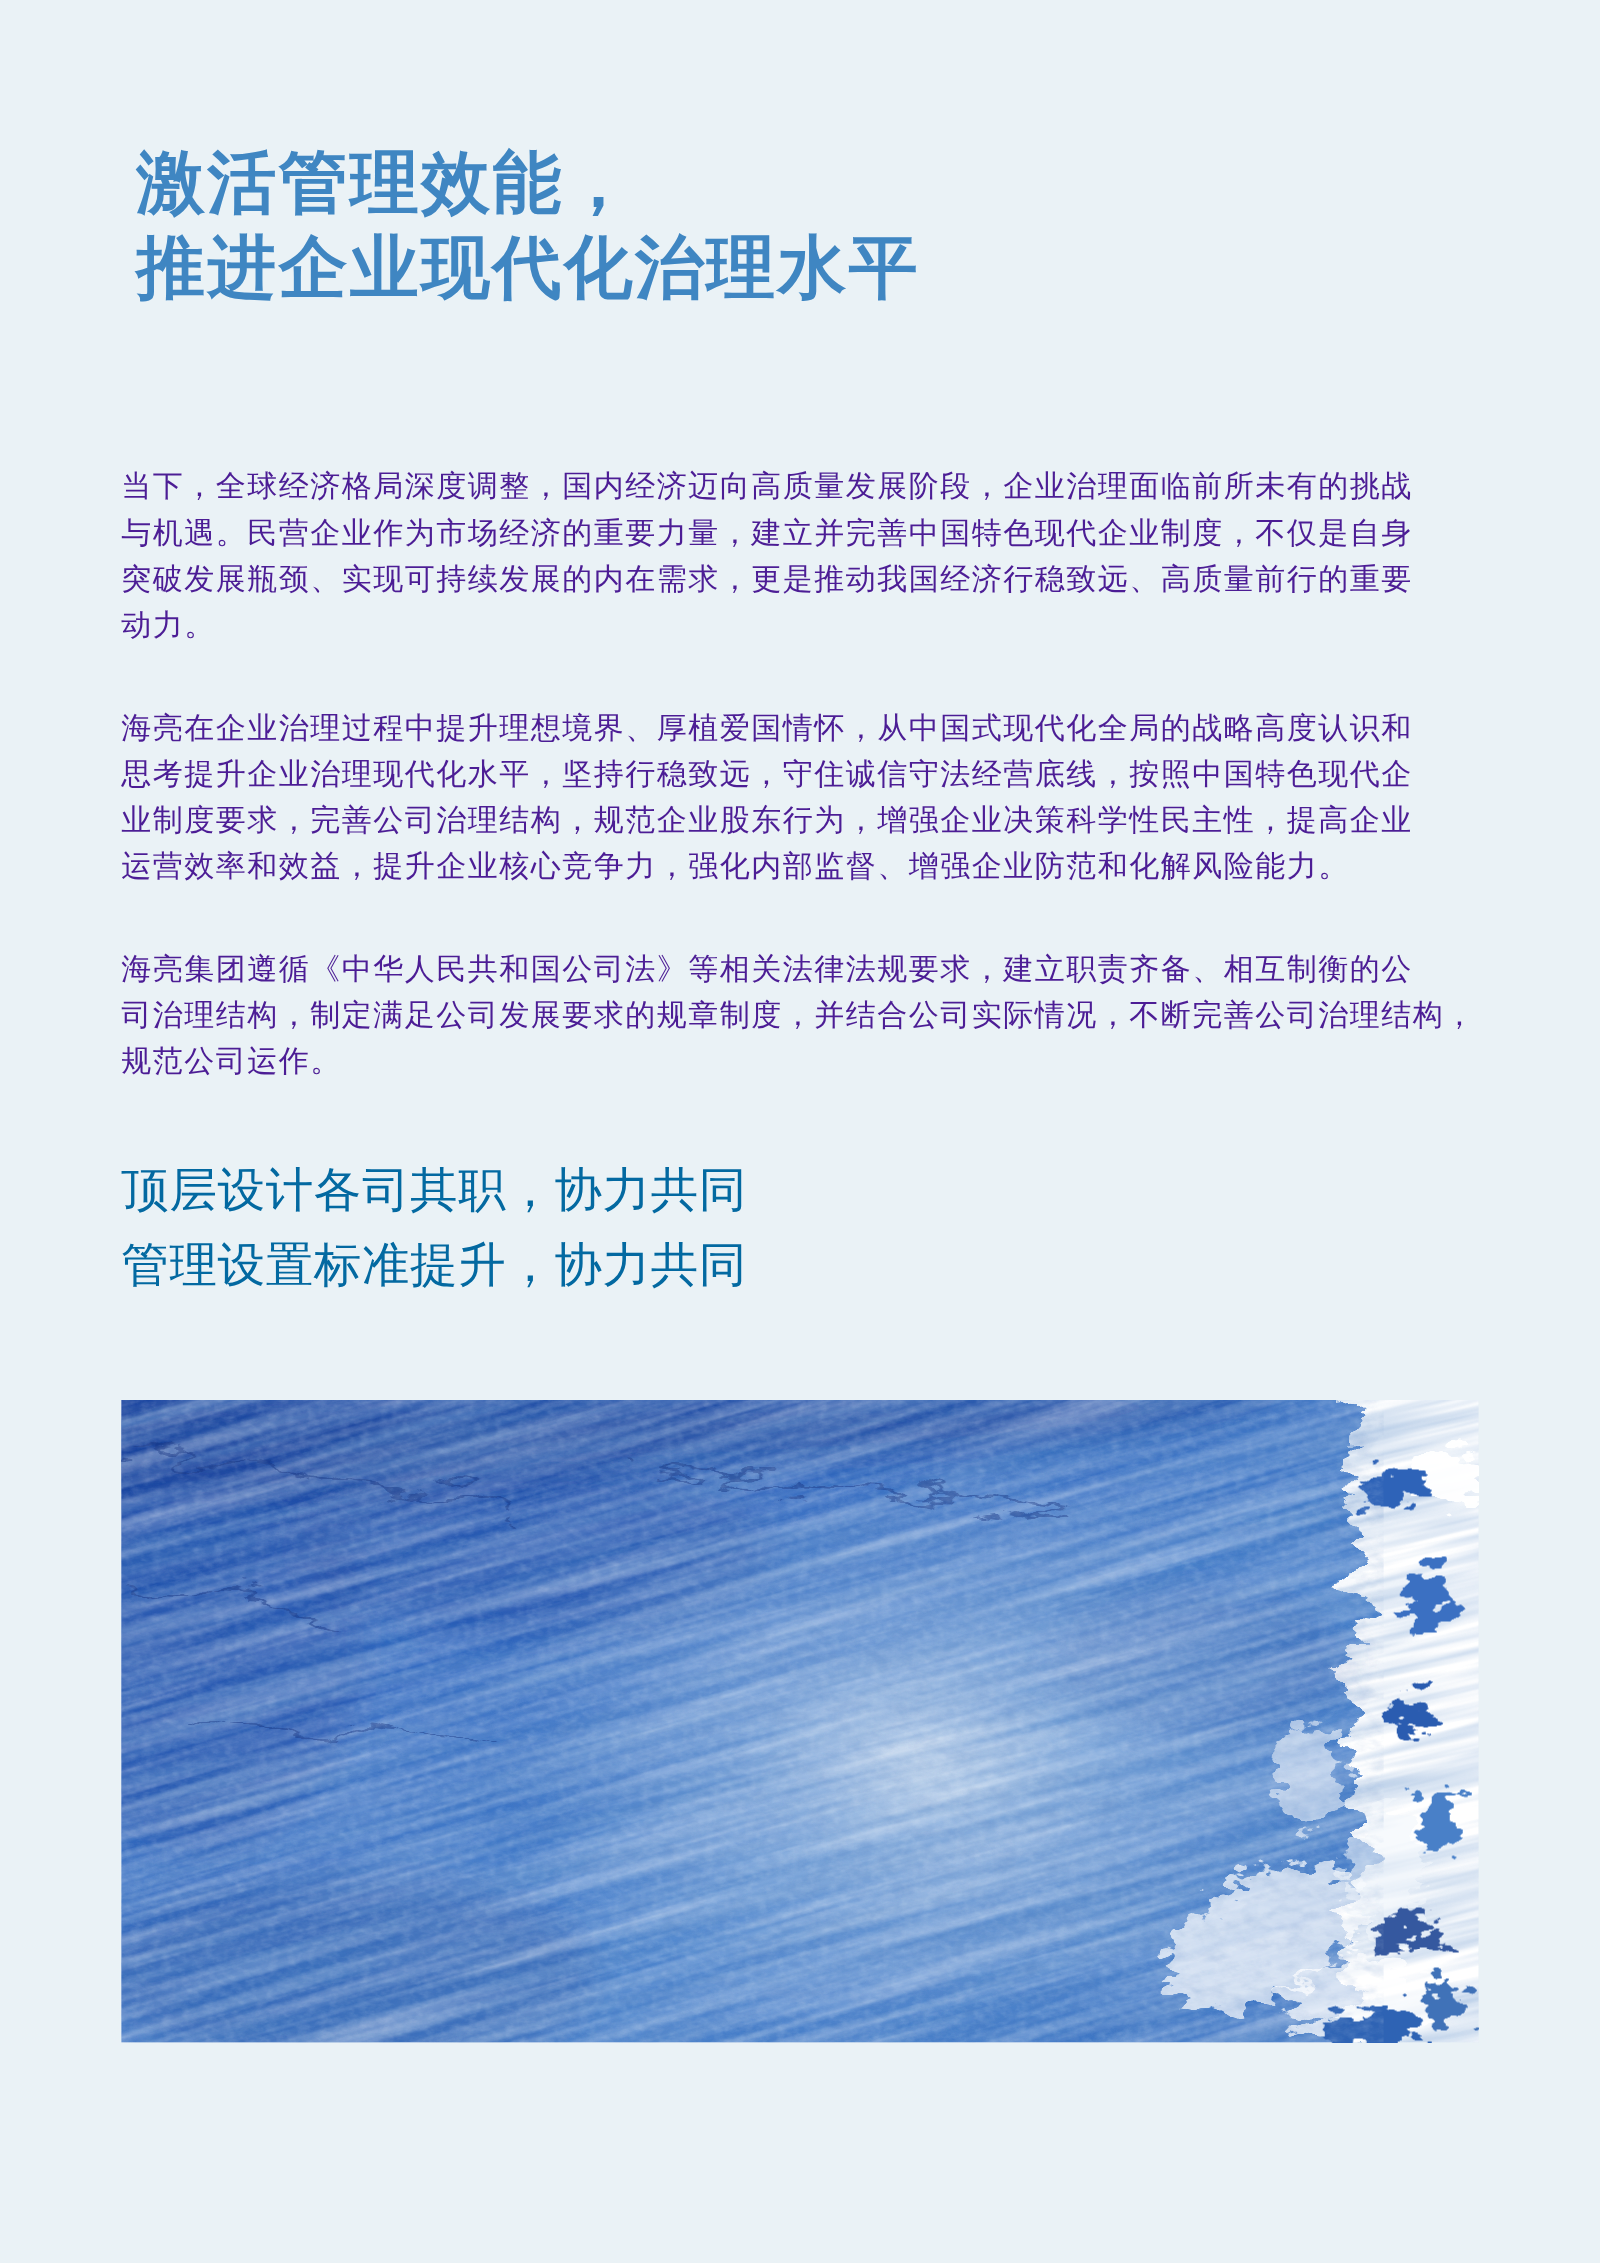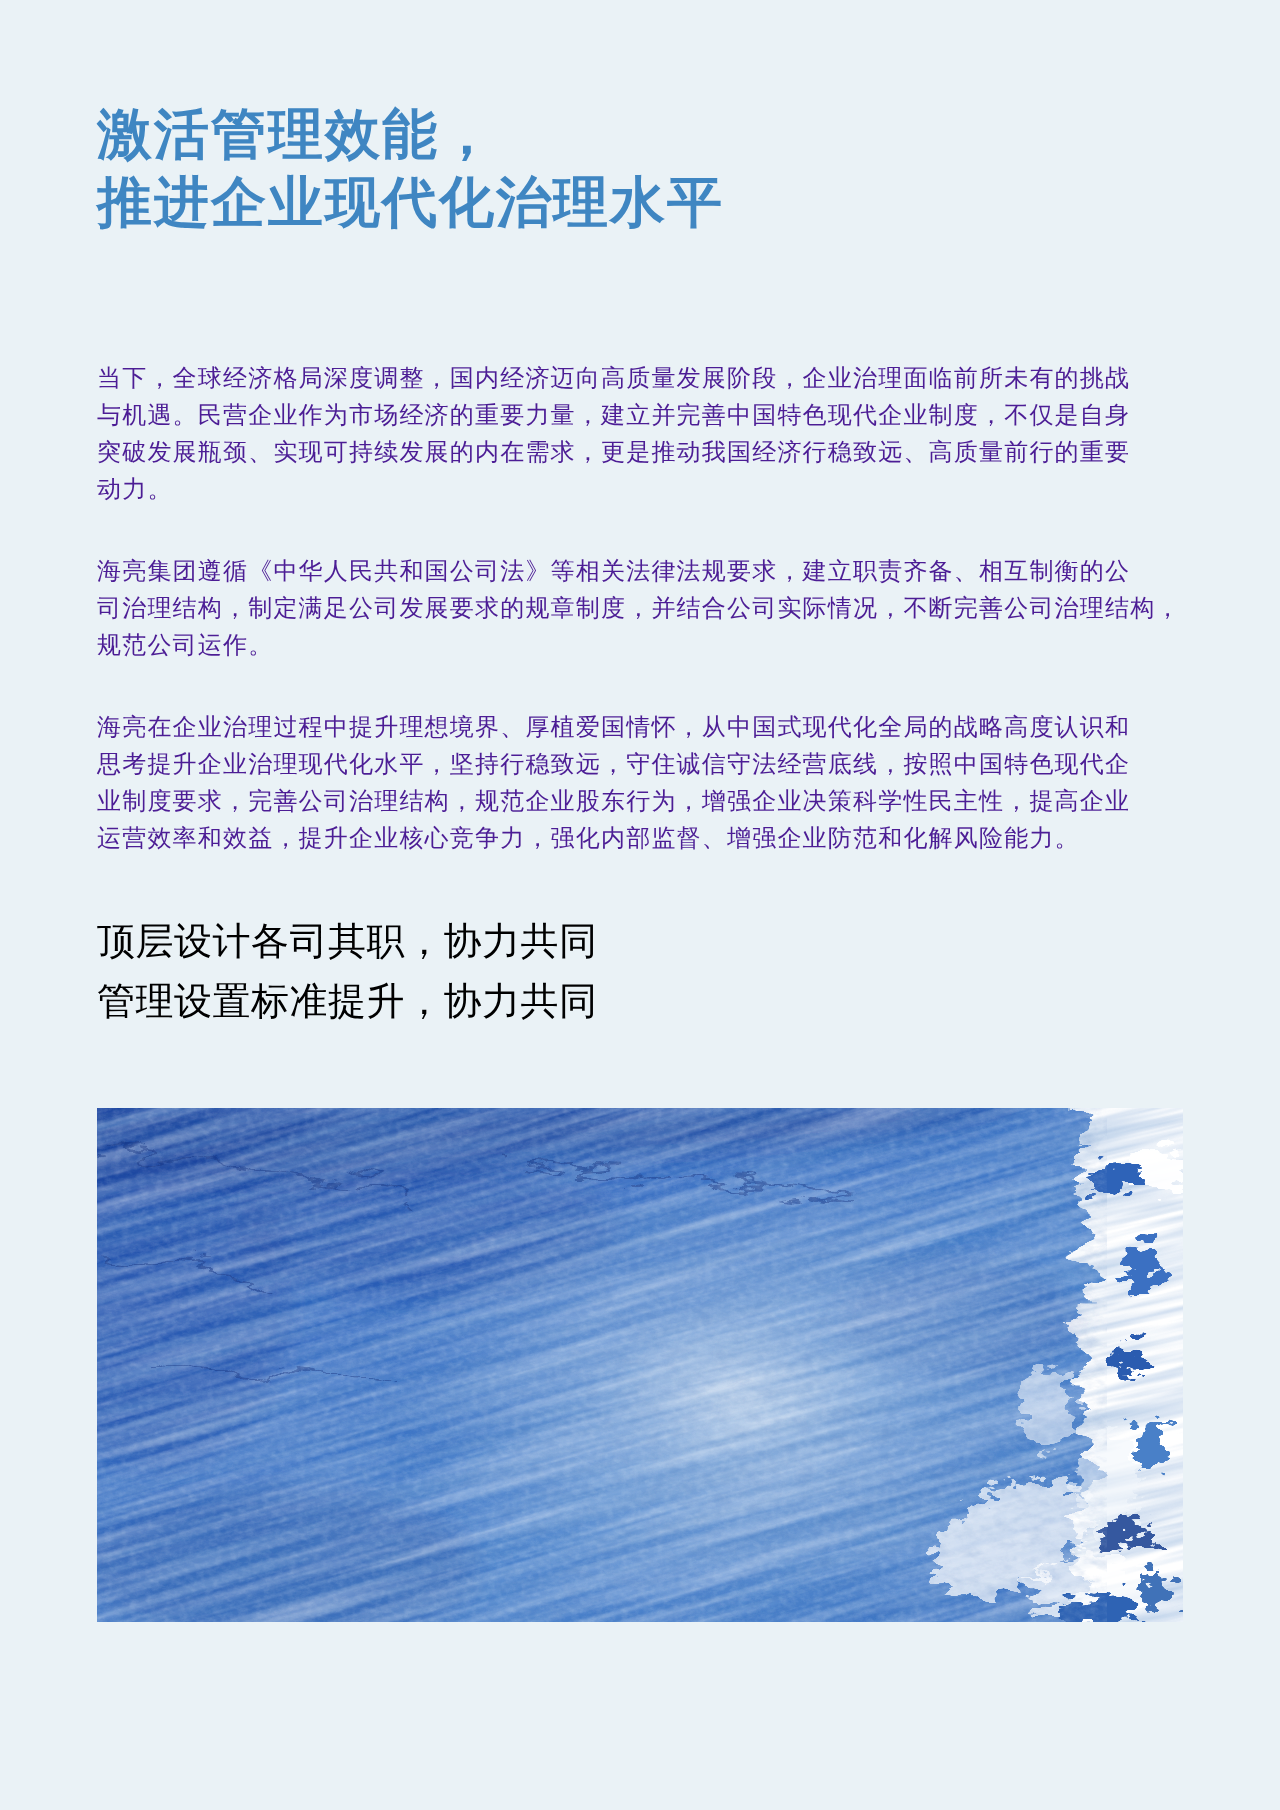--- a/index.html
+++ b/index.html
@@ -12,21 +12,21 @@
     background: #eaf2f6;
     font-family: "Liberation Sans", sans-serif;
     overflow: hidden;
   }
   .content {
     padding: 0 97px;
     box-sizing: border-box;
     width: 1280px;
   }
   .page-title {
-    margin: 0;
+    margin: 12px;
     padding-top: 100px;
     font-size: 55px;
     line-height: 68px;
     font-weight: 700;
     letter-spacing: 2px;
     color: #3f86c2;
     white-space: pre-line;
   }
   .body-copy {
     margin-top: 124px;
@@ -38,21 +38,21 @@
     color: #4c1d95;
     white-space: pre-line;
     margin: 0;
     font-family: Liberation Serif, serif;
   }
   .para + .para {
     margin-top: 45px;
   }
   .slogan {
     margin-top: 54px;
-    color: #000000;
+    color: #0369a1;
     font-size: 38px;
     line-height: 60px;
     letter-spacing: 0.5px;
     font-weight: 400;
   }
   .slogan-line { white-space: pre-line; }
   .photo {
     margin-top: 77px;
     width: 1086px;
     height: 514px;
@@ -66,27 +66,27 @@
 <div class="content">
 
   <h1 class="page-title">激活管理效能，
 推进企业现代化治理水平</h1>
 
   <div class="body-copy">
     <p class="para">当下，全球经济格局深度调整，国内经济迈向高质量发展阶段，企业治理面临前所未有的挑战
 与机遇。民营企业作为市场经济的重要力量，建立并完善中国特色现代企业制度，不仅是自身
 突破发展瓶颈、实现可持续发展的内在需求，更是推动我国经济行稳致远、高质量前行的重要
 动力。</p>
-    <p class="para">海亮集团遵循《中华人民共和国公司法》等相关法律法规要求，建立职责齐备、相互制衡的公
-司治理结构，制定满足公司发展要求的规章制度，并结合公司实际情况，不断完善公司治理结构，
-规范公司运作。</p>
     <p class="para">海亮在企业治理过程中提升理想境界、厚植爱国情怀，从中国式现代化全局的战略高度认识和
 思考提升企业治理现代化水平，坚持行稳致远，守住诚信守法经营底线，按照中国特色现代企
 业制度要求，完善公司治理结构，规范企业股东行为，增强企业决策科学性民主性，提高企业
 运营效率和效益，提升企业核心竞争力，强化内部监督、增强企业防范和化解风险能力。</p>
+    <p class="para">海亮集团遵循《中华人民共和国公司法》等相关法律法规要求，建立职责齐备、相互制衡的公
+司治理结构，制定满足公司发展要求的规章制度，并结合公司实际情况，不断完善公司治理结构，
+规范公司运作。</p>
   </div>
 
   <div class="slogan">
     <div class="slogan-line">顶层设计各司其职，协力共同</div>
     <div class="slogan-line">管理设置标准提升，协力共同</div>
   </div>
 
   <div class="photo">
     <svg width="1086" height="514" viewBox="0 0 1086 514" xmlns="http://www.w3.org/2000/svg">
       <defs>

